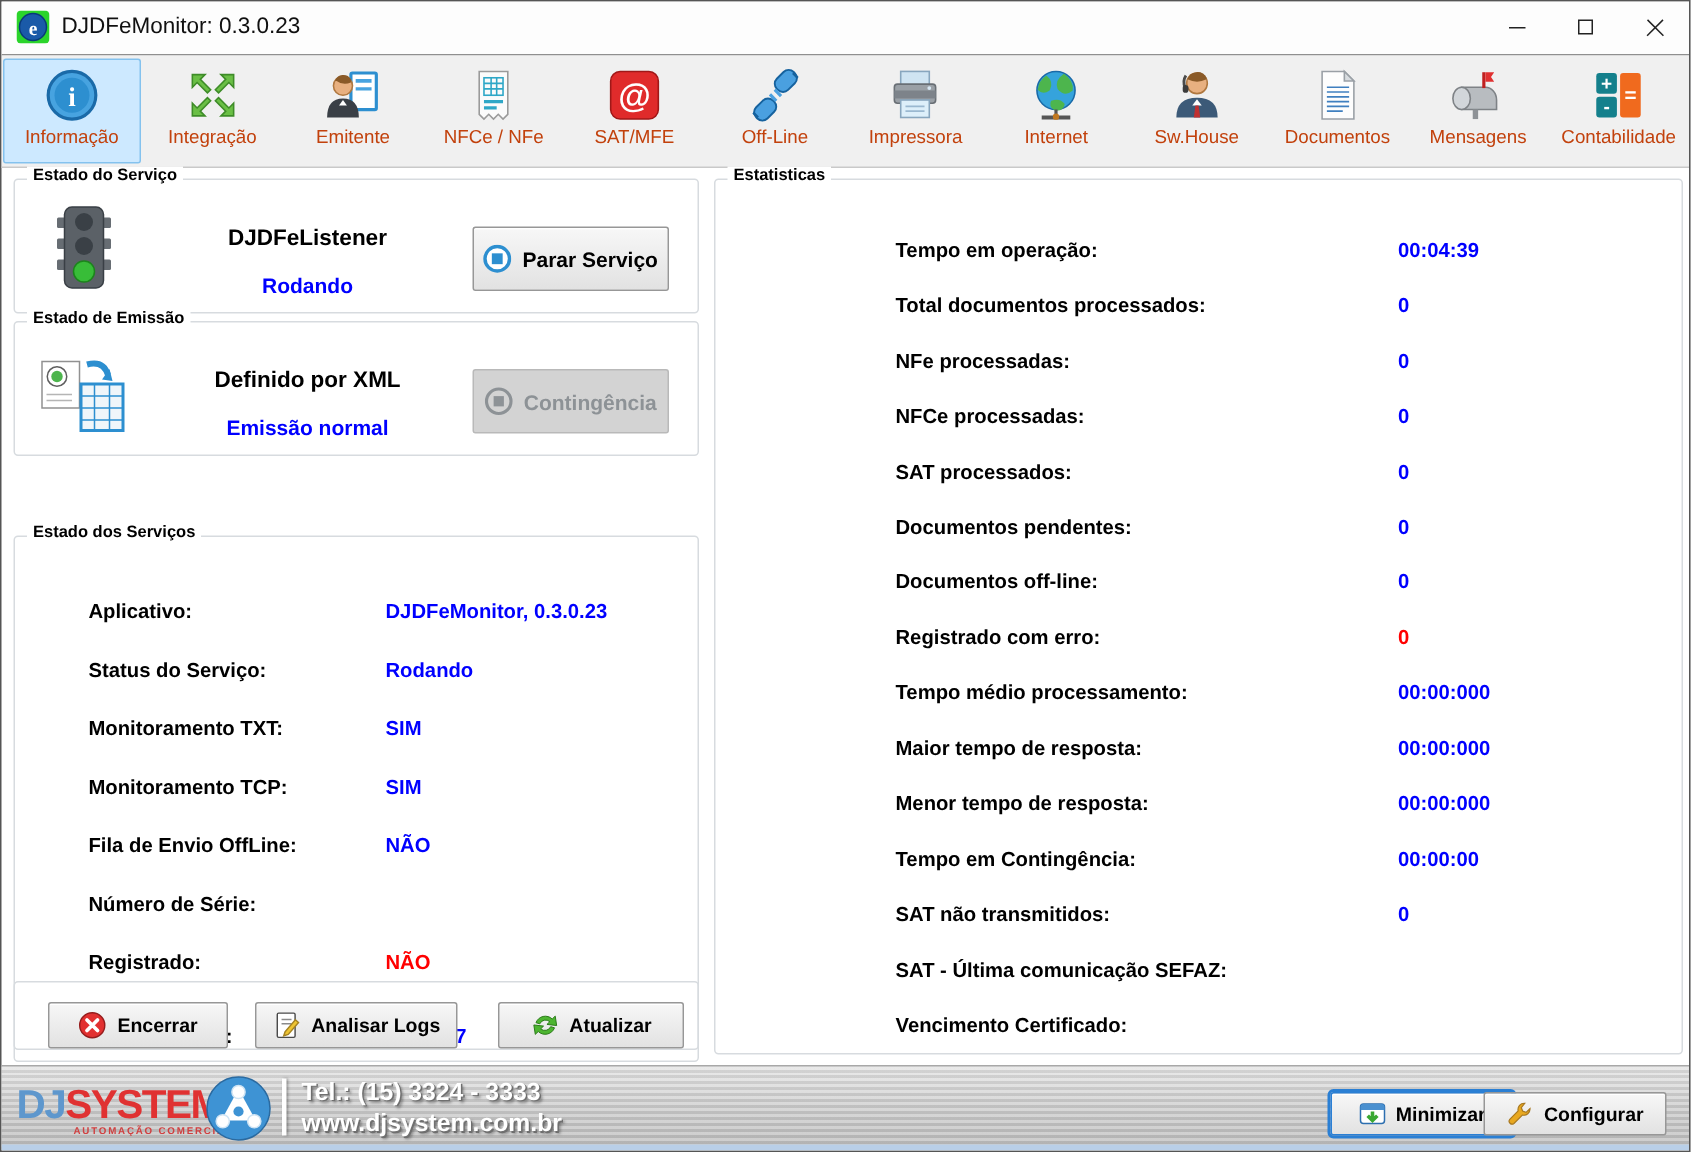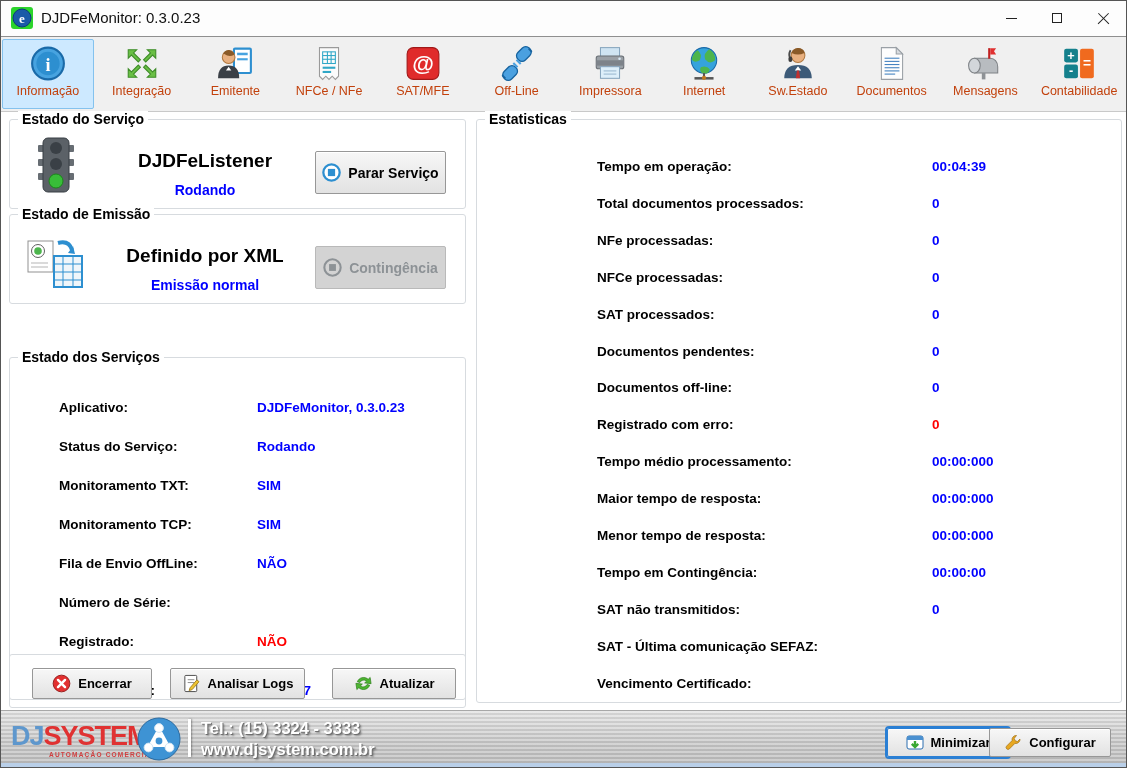--- a/index.html
+++ b/index.html
@@ -23,31 +23,31 @@
   .glyph-close::after{transform:rotate(-45deg);}
   
   .toolbar{position:absolute;top:36px;left:0;right:0;height:74px;background:#f0f0f0;border-bottom:1px solid #c9c9c9;display:flex;}
   .tb-btn{flex:1 1 0;margin:2px 1px;border:1px solid transparent;border-radius:2px;display:flex;flex-direction:column;align-items:center;padding-top:5px;box-sizing:border-box;cursor:default;}
   .tb-btn.active{background:#cde9ff;border-color:#84c2ee;}
   .tb-icon{width:36px;height:37px;}
   .tb-icon svg{width:100%;height:100%;display:block;}
   .tb-label{font-size:12.5px;color:#c2410c;margin-top:2px;white-space:nowrap;}
   
   .groupbox{position:absolute;border:1px solid #d7dbdf;border-radius:3px;}
-  .gb-title{position:absolute;top:-9px;left:8px;background:#fff;padding:0 4px;font-weight:bold;font-size:14px;color:#000;white-space:nowrap;}
+  .gb-title{position:absolute;top:-9px;left:8px;background:#fff;padding:0 4px;font-weight:bold;font-size:11px;color:#000;white-space:nowrap;}
   #gb-service{left:8px;top:118px;width:455px;height:88px;}
   #gb-emission{left:8px;top:213px;width:455px;height:88px;}
   #gb-services{left:8px;top:308px;width:455px;height:341px;margin-top:48px;}
   #gb-actions{left:8px;top:653px;width:455px;height:52px;}
   #gb-stats{left:475px;top:118px;width:644px;height:582px;}
   .big-icon{position:absolute;}
   .big-icon svg{width:100%;height:100%;display:block;}
   #traffic-icon{left:22px;top:16px;width:48px;height:58px;}
   #xml-icon{left:16px;top:22px;width:60px;height:52px;}
-  .svc-name{position:absolute;left:85px;top:30px;width:220px;text-align:center;font-weight:bold;font-size:19px;color:#000;}
+  .svc-name{position:absolute;left:85px;top:30px;width:220px;text-align:center;font-weight:bold;font-size:15px;color:#000;}
   .svc-status{position:absolute;left:85px;top:62px;width:220px;text-align:center;font-weight:bold;font-size:14px;color:#0000ff;}
   
   .btn{display:flex;align-items:center;justify-content:center;gap:7px;
     background:linear-gradient(180deg,#f7f7f7,#e2e2e2);border:1px solid #979797;border-radius:2px;
     font-weight:bold;font-size:13px;color:#000;box-sizing:border-box;box-shadow:inset 0 1px 0 #fff;cursor:default;}
   .btn svg{width:19px;height:19px;flex:0 0 auto;}
   .svc-btn{position:absolute;left:305px;top:31px;width:131px;height:43px;font-size:14px;}
   .btn.disabled{background:#d3d3d3;color:#8d9296;border-color:#b9b9b9;box-shadow:none;}
   .action-btn{position:absolute;top:13px;height:31px;}
   #btn-encerrar{left:22px;width:120px;}
@@ -220,21 +220,21 @@
           <svg viewBox="0 0 34 34">
             <circle cx="17" cy="9.5" r="6.5" fill="#e8b080" stroke="#b07840"></circle>
             <path d="M11 7 q6 3 12 0 v-1 a6.5 6.5 0 0 0 -12 1 Z" fill="#8a5a28"></path>
             <path d="M9.5 12 a8 8 0 0 1 0.5 -7.5" stroke="#4a4a4a" fill="none" stroke-width="1.8"></path>
             <rect x="8" y="10.5" width="3.6" height="5" rx="1.8" fill="#3c3c3c"></rect>
             <path d="M4 31 Q4 18.5 17 18.5 Q30 18.5 30 31 Z" fill="#3c5a78"></path>
             <path d="M17 19.5 l-3 4 h6 Z" fill="#fff"></path>
             <path d="M16 23.5 h2 l1 7.5 h-4 Z" fill="#c03030"></path>
           </svg>
         </span>
-        <div class="tb-label">Sw.Estado</div>
+        <div class="tb-label">Sw.House</div>
       </div>
       <div class="tb-btn">
         <span class="tb-icon">
           <svg viewBox="0 0 34 34">
             <path d="M7 2 h14 l6 6 v24 h-20 Z" fill="#fdfdfd" stroke="#9aa0a6"></path>
             <path d="M21 2 l6 6 h-6 Z" fill="#d8dce0" stroke="#9aa0a6"></path>
             <g stroke="#3f7fbf">
               <line x1="10" y1="12" x2="24" y2="12"></line>
               <line x1="10" y1="15" x2="24" y2="15"></line>
               <line x1="10" y1="18" x2="24" y2="18"></line>

